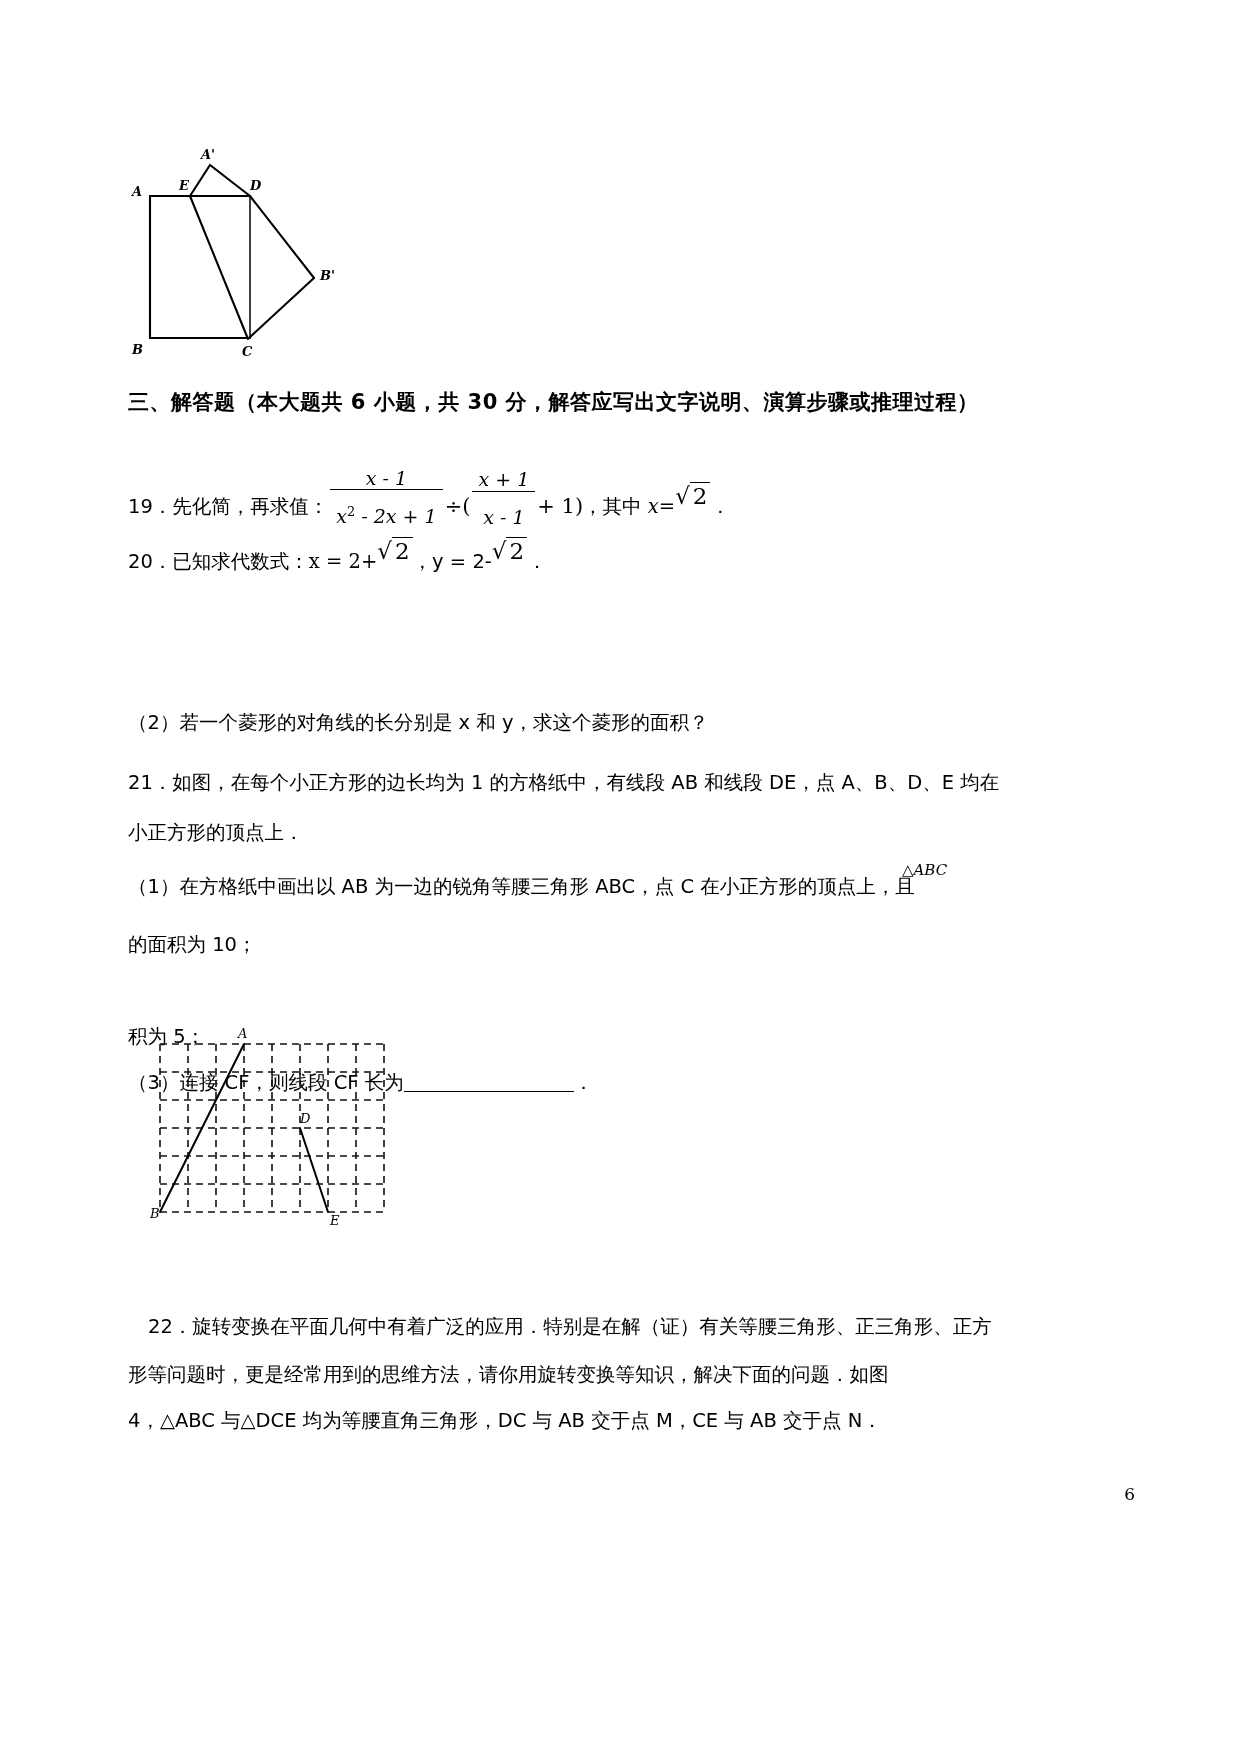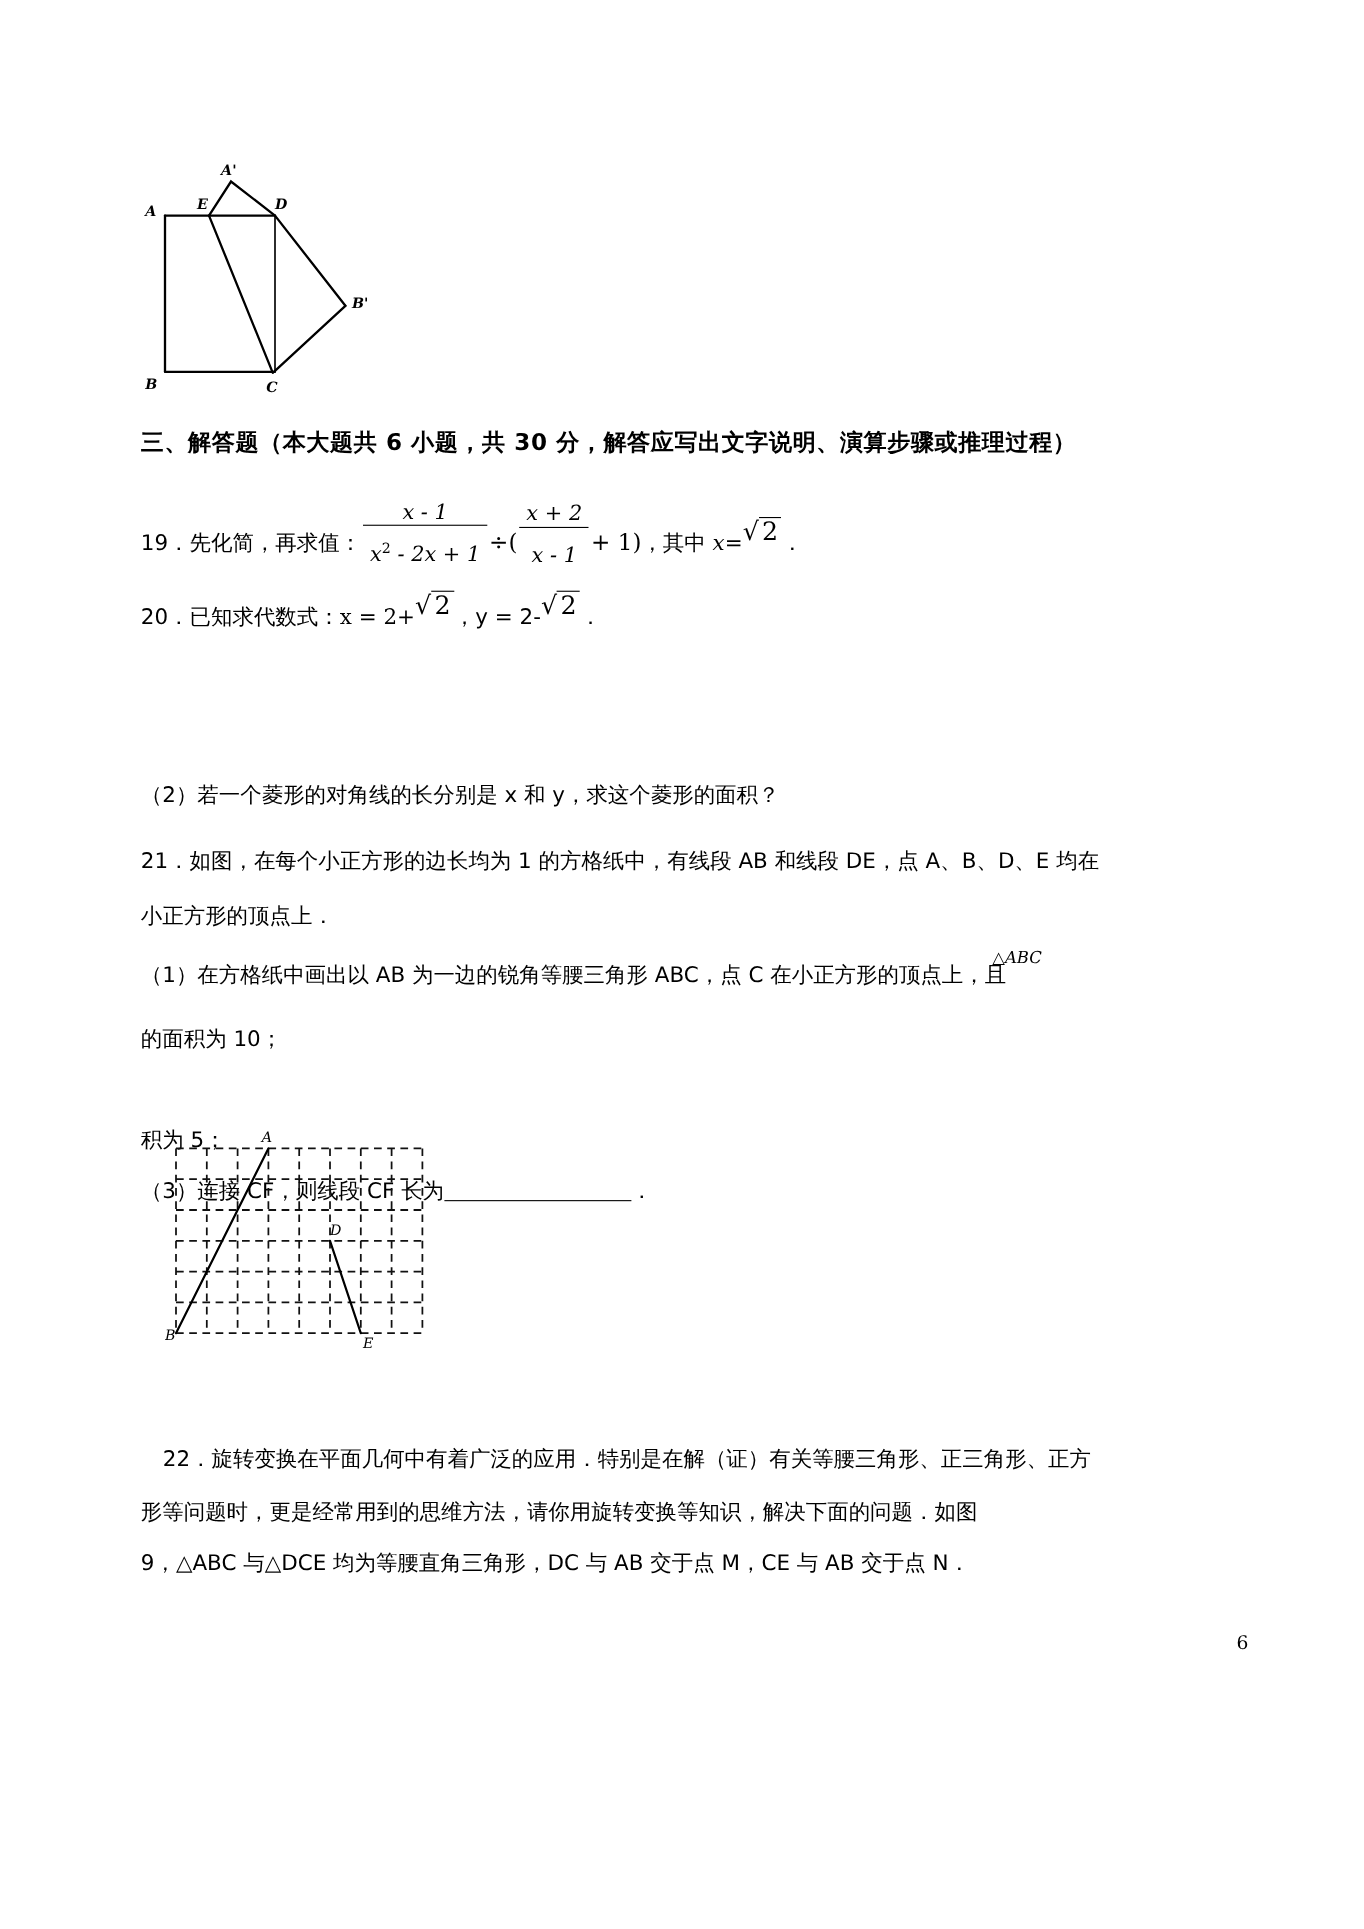--- a/index.html
+++ b/index.html
@@ -57,21 +57,21 @@
   }
 
   
   .frac {
     display: inline-block;
     vertical-align: -0.55em;
     text-align: center;
     font-family: "DejaVu Serif", serif;
     font-size: 19px;
     line-height: 1.18;
-    margin: 0 2px;
+    margin: 12px 2px;
   }
   .frac .num { display: block; padding: 0 6px; }
   .frac .den {
     display: block;
     padding: 14px 6px;
     border-top: 1.3px solid #000;
   }
   .radbig {
     display: inline-block;
     position: relative;
@@ -146,21 +146,21 @@
     </svg>
   </div>
 
   <div class="heading">三、解答题（本大题共 6 小题，共 30 分，解答应写出文字说明、演算步骤或推理过程）</div>
 
   <div class="para" style="left:128px; top:455px; width:840px;">
     <span>19．</span><span>先化简，再求值：</span><span class="frac">
       <span class="num mi">x - 1</span>
       <span class="den"><span class="mi">x</span><span class="sup mn">2</span><span class="mi"> - 2x + 1</span></span>
     </span><span class="mn" style="font-size:21px;">÷(</span><span class="frac">
-      <span class="num mi">x + 2</span>
+      <span class="num mi">x + 1</span>
       <span class="den mi">x - 1</span>
     </span><span class="mn" style="font-size:21px;">+ 1)</span><span>，其中 </span><span class="mi">x</span><span class="mn">=</span><span class="radbig"><span class="rsym">√</span><span class="rarg">2</span></span><span>．</span>
   </div>
 
   <div class="para" style="left:128px; top:545px; width:840px;">
     <span>20．</span><span>已知求代数式：</span><span class="mn">x = 2+</span><span class="radbig"><span class="rsym">√</span><span class="rarg">2</span></span><span>，y = 2-</span><span class="radbig"><span class="rsym">√</span><span class="rarg">2</span></span><span>．</span>
   </div>
 
 
   <div class="para" style="left:128px; top:708px;">（2）若一个菱形的对角线的长分别是 x 和 y，求这个菱形的面积？</div>
@@ -211,17 +211,17 @@
         <text x="88" y="16">A</text>
         <text x="0" y="196">B</text>
         <text x="150" y="101">D</text>
         <text x="180" y="203">E</text>
       </g>
     </svg>
   </div>
 
   <div class="para" style="left:128px; top:1312px;margin-left:20px;">22．旋转变换在平面几何中有着广泛的应用．特别是在解（证）有关等腰三角形、正三角形、正方</div>
   <div class="para" style="left:128px; top:1360px;">形等问题时，更是经常用到的思维方法，请你用旋转变换等知识，解决下面的问题．如图</div>
-  <div class="para" style="left:128px; top:1406px;">9，△ABC 与△DCE 均为等腰直角三角形，DC 与 AB 交于点 M，CE 与 AB 交于点 N．</div>
+  <div class="para" style="left:128px; top:1406px;">4，△ABC 与△DCE 均为等腰直角三角形，DC 与 AB 交于点 M，CE 与 AB 交于点 N．</div>
 
   <div id="page-number">6</div>
 
 </div>
 
 </body></html>

